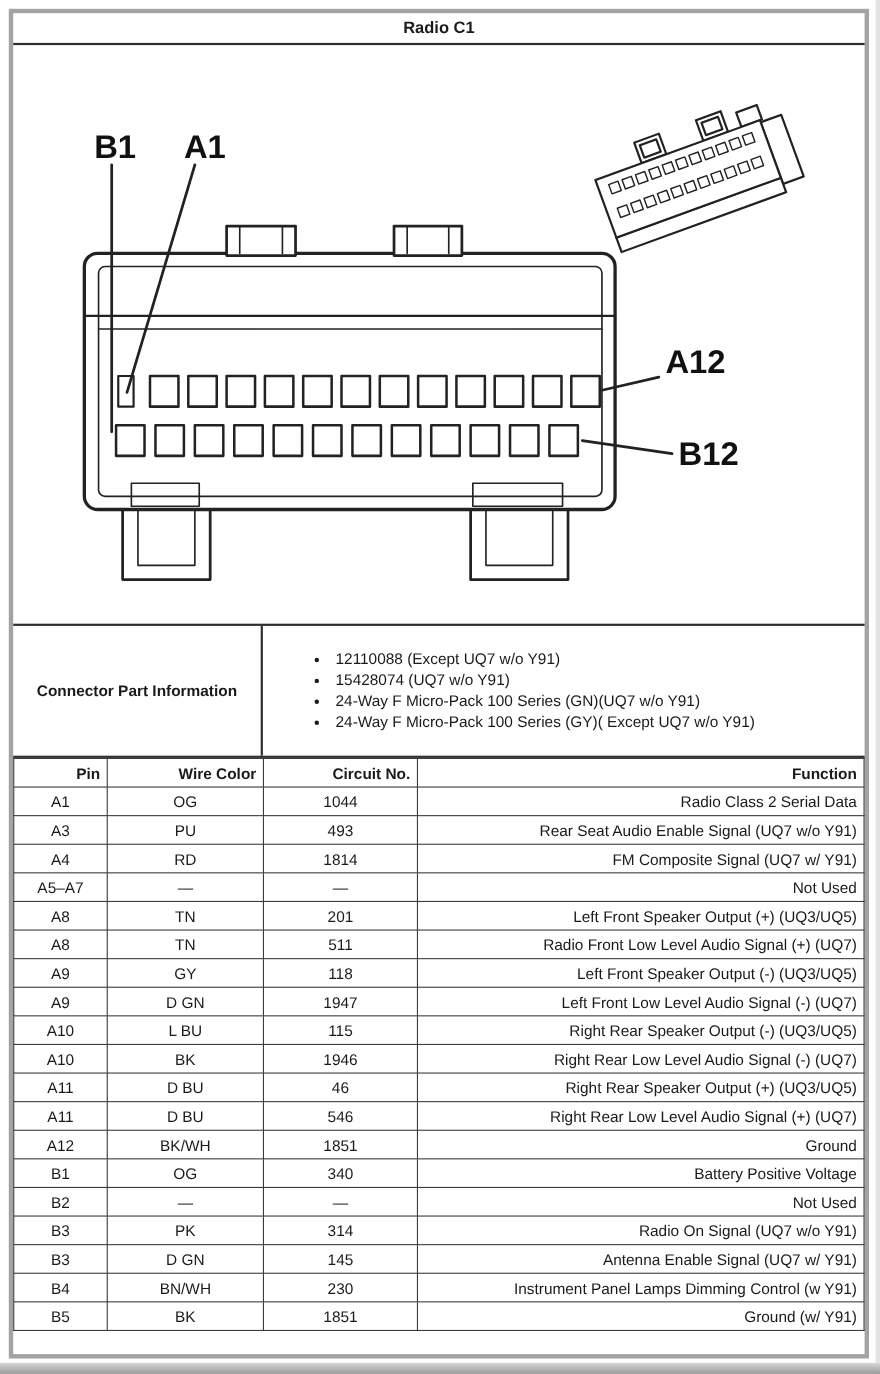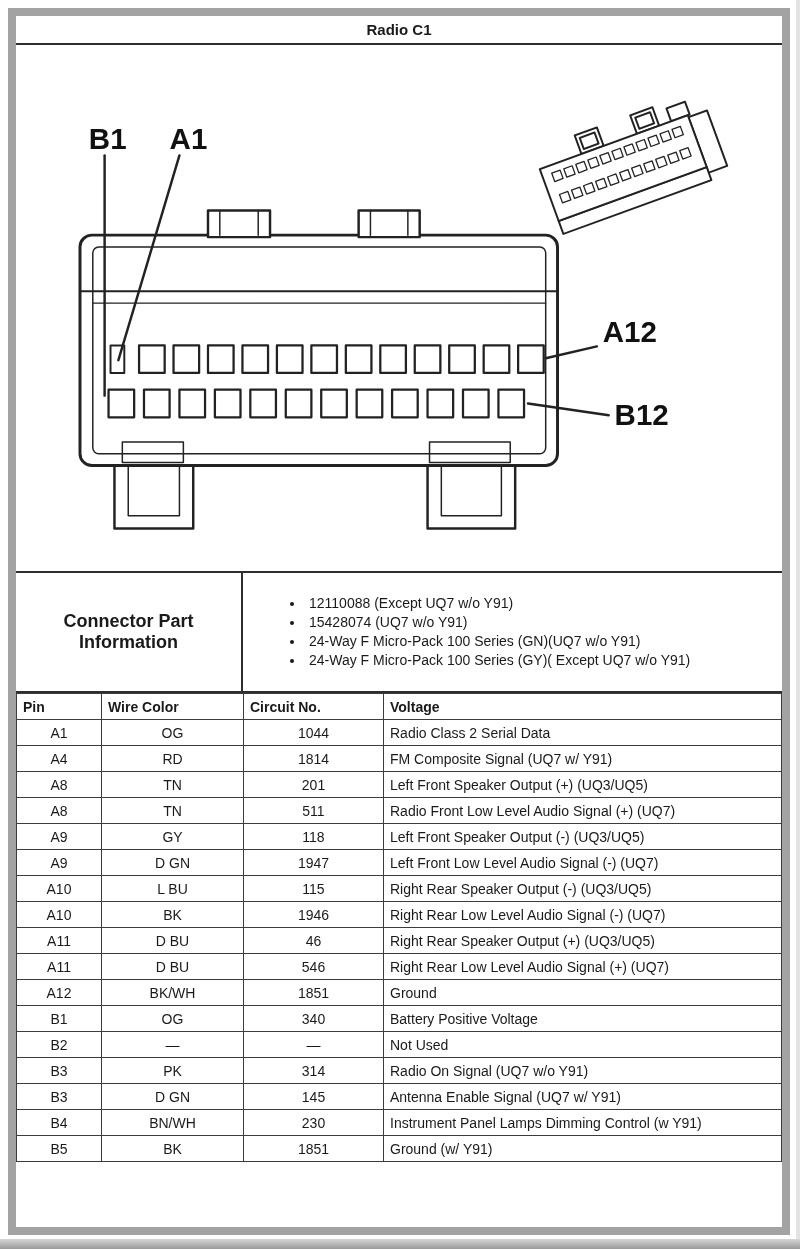--- a/index.html
+++ b/index.html
@@ -6,21 +6,21 @@
   .page {
     position:relative;
     width:800px; height:1249px;
     background:#ffffff;
     font-family:"Liberation Sans", sans-serif;
     color:#1a1a1a;
     overflow:hidden;
   }
   .frame {
     position:absolute; left:8px; top:8px; right:10px; bottom:14px;
-    border:8px solid #a3a3a3;
+    border:4px solid #a3a3a3;
     display:flex; flex-direction:column;
     background:#ffffff;
   }
   .title-bar {
     height:27px; flex:0 0 27px;
     border-bottom:2px solid #2e2e2e;
     display:flex; align-items:center; justify-content:center;
     font-weight:bold; font-size:15px;
   }
   .diagram {
@@ -31,39 +31,39 @@
   .diagram svg { display:block; width:100%; height:100%; }
   .part-info {
     height:118px; flex:0 0 118px;
     border-bottom:2px solid #2e2e2e;
     display:flex;
   }
   .part-info-label {
     width:225px; flex:0 0 225px;
     border-right:2px solid #2e2e2e;
     display:flex; align-items:center; justify-content:center;
-    font-weight:bold; font-size:18px; text-align:center;
+    font-weight:bold; font-size:14px; text-align:center;
   }
   .part-info-list { flex:1; display:flex; align-items:center; }
   .part-info-list ul { margin:0; padding-left:62px; }
   .part-info-list li { font-size:14px; line-height:19px; padding-left:4px; }
   .table-section { flex:1; }
   table.pinout {
     width:100%; border-collapse:collapse; table-layout:fixed;
     font-size:14px;
   }
   table.pinout th, table.pinout td {
     border:1px solid #3c3c3c;
     height:25px;
     padding:0 6px;
     overflow:hidden; white-space:nowrap;
   }
-  table.pinout th { font-weight:bold; text-align:left; }
+  table.pinout th { font-weight:bold; text-align:right; }
   table.pinout td { text-align:center; }
-  table.pinout td:last-child { text-align:left; }
+  table.pinout td:last-child { text-align:right; }
   .scan-band {
     position:absolute; left:0; right:0; bottom:0; height:10px;
     background:linear-gradient(#d6d6d6,#9a9a9a);
   }
   .scan-right {
     position:absolute; top:0; bottom:0; right:0; width:4px;
     background:#e3e3e3;
   }
 </style>
 </head>
@@ -198,37 +198,49 @@
           <col style="width:85px">
           <col style="width:142px">
           <col style="width:140px">
           <col>
         </colgroup>
         <thead>
           <tr>
             <th>Pin</th>
             <th>Wire Color</th>
             <th>Circuit No.</th>
-            <th>Voltage</th>
+            <th>Function</th>
           </tr>
         </thead>
         <tbody>
             <tr>
               <td>A1</td>
               <td>OG</td>
               <td>1044</td>
               <td>Radio Class 2 Serial Data</td>
             </tr>
             <tr>
+              <td>A3</td>
+              <td>PU</td>
+              <td>493</td>
+              <td>Rear Seat Audio Enable Signal (UQ7 w/o Y91)</td>
+            </tr>
+            <tr>
               <td>A4</td>
               <td>RD</td>
               <td>1814</td>
               <td>FM Composite Signal (UQ7 w/ Y91)</td>
             </tr>
             <tr>
+              <td>A5–A7</td>
+              <td>—</td>
+              <td>—</td>
+              <td>Not Used</td>
+            </tr>
+            <tr>
               <td>A8</td>
               <td>TN</td>
               <td>201</td>
               <td>Left Front Speaker Output (+) (UQ3/UQ5)</td>
             </tr>
             <tr>
               <td>A8</td>
               <td>TN</td>
               <td>511</td>
               <td>Radio Front Low Level Audio Signal (+) (UQ7)</td>

